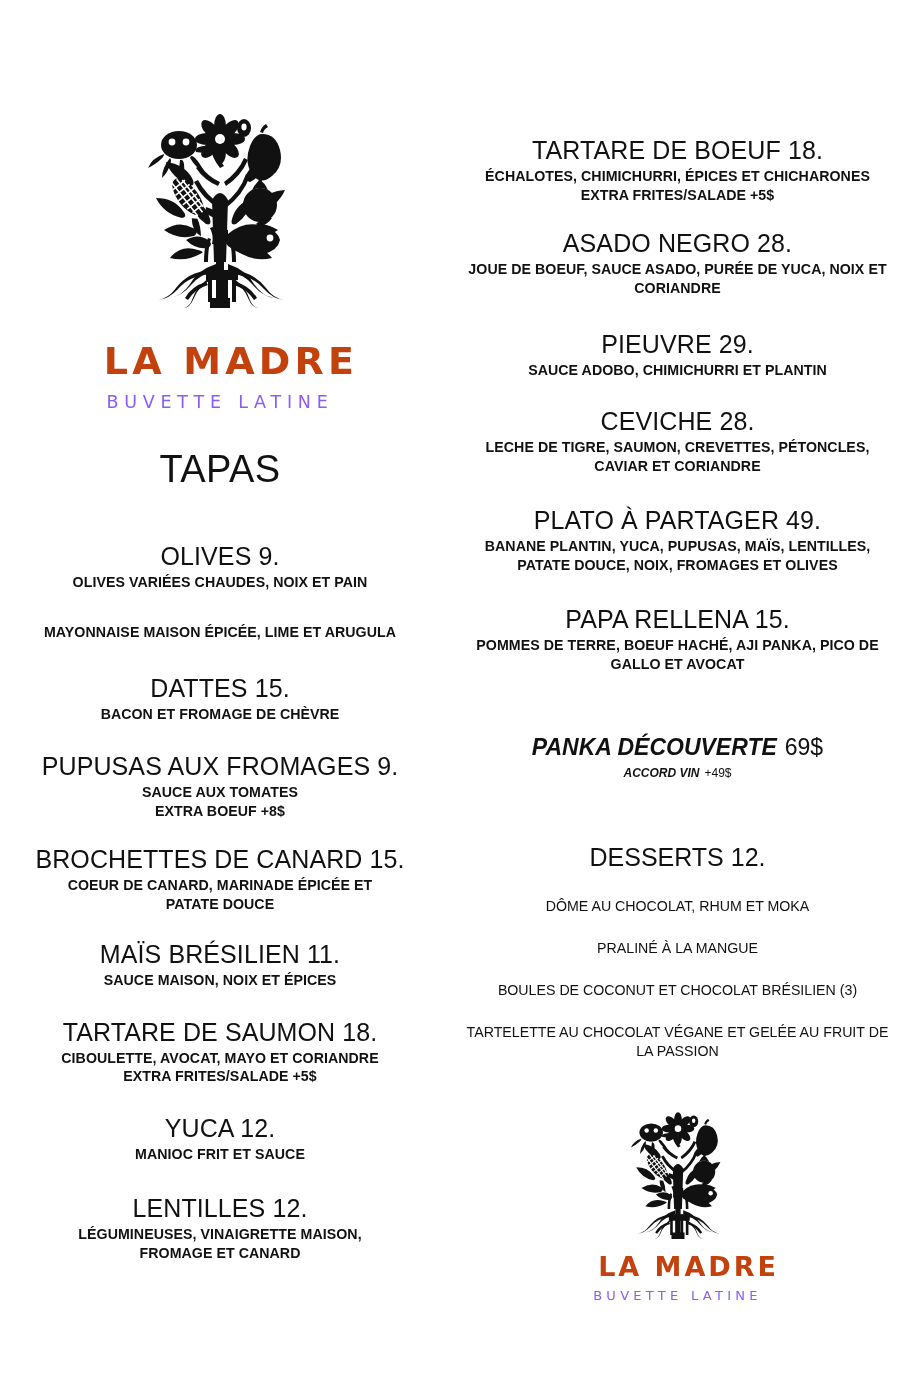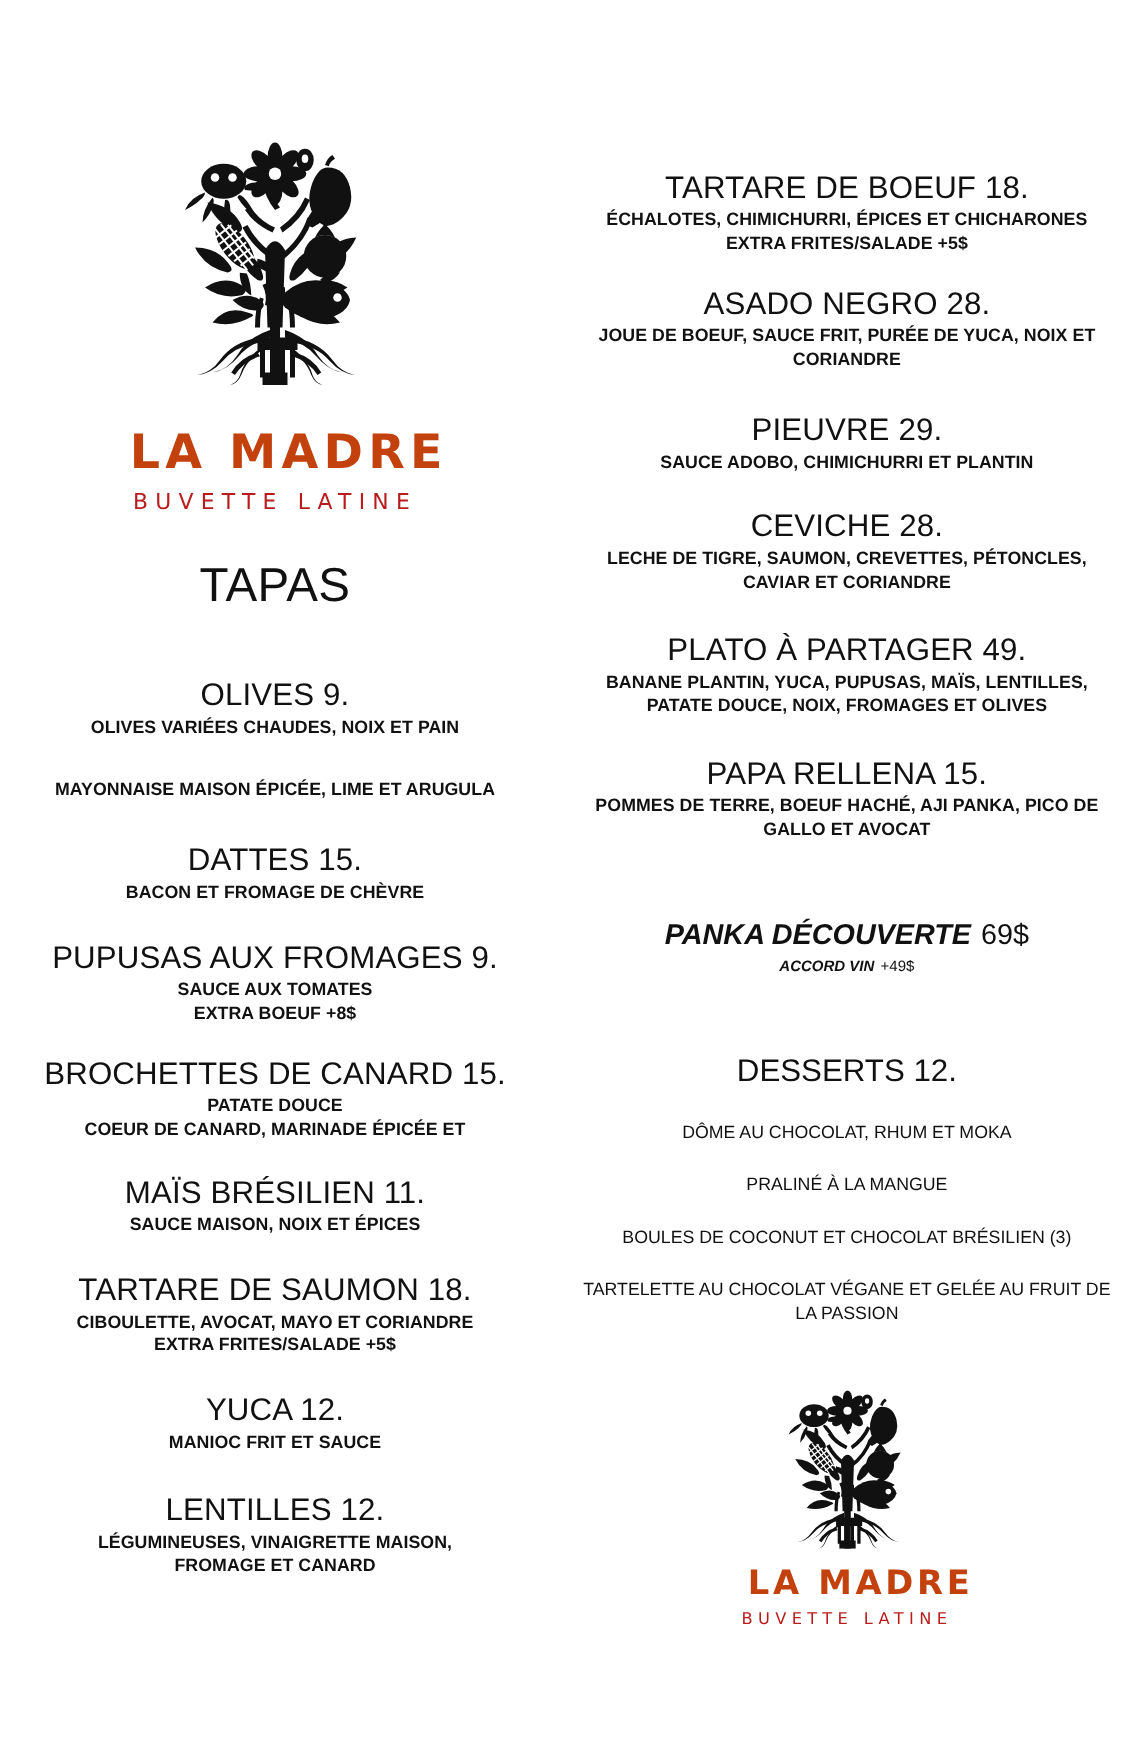--- a/index.html
+++ b/index.html
@@ -54,21 +54,21 @@
     font-weight: 700;
     letter-spacing: 0.11em;
     color: #c2410c;
     line-height: 1;
     padding-left: 22px;
   }
   .brand-sub {
     font-family: "DejaVu Sans", sans-serif;
     font-weight: 400;
     letter-spacing: 0.33em;
-    color: #b91c1c;
+    color: #8b5cf6;
     line-height: 1;
   }
   .brand-top .brand-name { font-size: 38px; margin-top: 34px; }
   .brand-top .brand-sub  { font-size: 17.5px; margin-top: 14px; }
 
   .section-title {
     font-size: 38px;
     font-weight: 400;
     letter-spacing: 0.01em;
     margin-top: 38px;
@@ -279,22 +279,22 @@
         <div class="item-name">PUPUSAS AUX FROMAGES 9.</div>
         <div class="item-desc">
           <span class="dline">SAUCE AUX TOMATES</span>
           <span class="dline">EXTRA BOEUF +8$</span>
         </div>
       </div>
 
       <div class="item" style="margin-top:24px;">
         <div class="item-name">BROCHETTES DE CANARD 15.</div>
         <div class="item-desc">
+          <span class="dline">COEUR DE CANARD, MARINADE ÉPICÉE ET</span>
           <span class="dline">PATATE DOUCE</span>
-          <span class="dline">COEUR DE CANARD, MARINADE ÉPICÉE ET</span>
         </div>
       </div>
 
       <div class="item" style="margin-top:26px;">
         <div class="item-name">MAÏS BRÉSILIEN 11.</div>
         <div class="item-desc">
           <span class="dline">SAUCE MAISON, NOIX ET ÉPICES</span>
         </div>
       </div>
 
@@ -332,21 +332,21 @@
         <div class="item-name">TARTARE DE BOEUF 18.</div>
         <div class="item-desc">
           <span class="dline">ÉCHALOTES, CHIMICHURRI, ÉPICES ET CHICHARONES</span>
           <span class="dline">EXTRA FRITES/SALADE +5$</span>
         </div>
       </div>
 
       <div class="item" style="margin-top:24px;">
         <div class="item-name">ASADO NEGRO 28.</div>
         <div class="item-desc">
-          <span class="dline">JOUE DE BOEUF, SAUCE FRIT, PURÉE DE YUCA, NOIX ET</span>
+          <span class="dline">JOUE DE BOEUF, SAUCE ASADO, PURÉE DE YUCA, NOIX ET</span>
           <span class="dline">CORIANDRE</span>
         </div>
       </div>
 
       <div class="item" style="margin-top:32px;">
         <div class="item-name">PIEUVRE 29.</div>
         <div class="item-desc">
           <span class="dline">SAUCE ADOBO, CHIMICHURRI ET PLANTIN</span>
         </div>
       </div>

